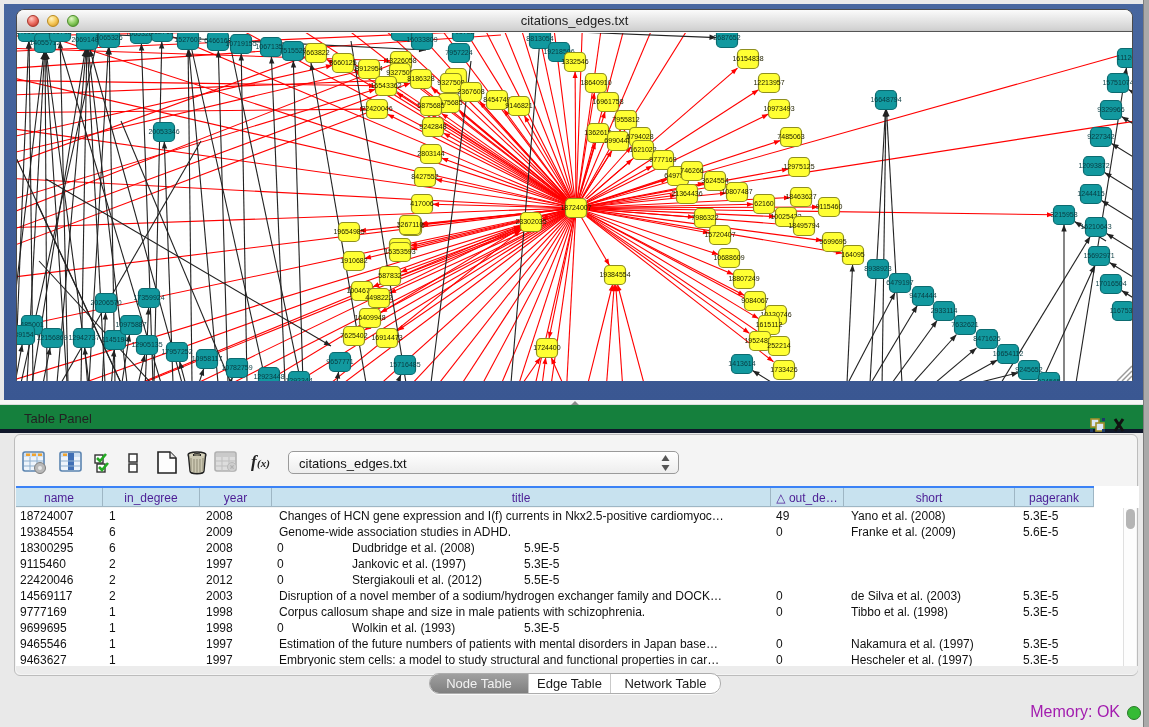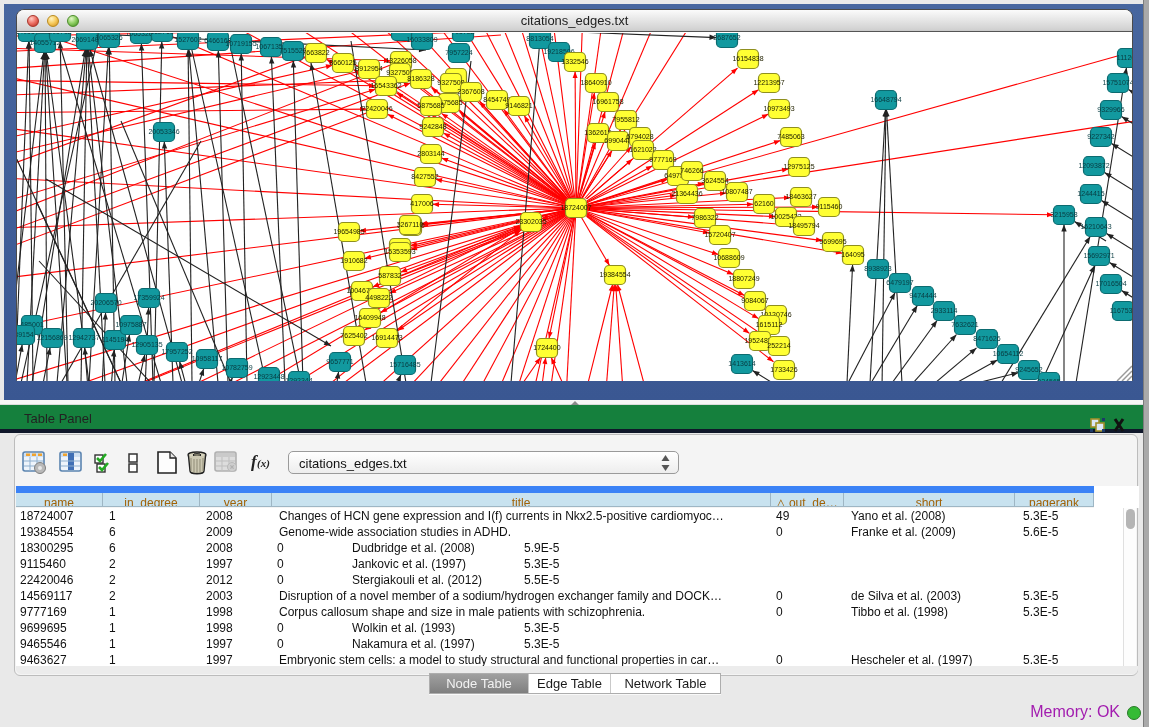--- a/index.html
+++ b/index.html
@@ -30,38 +30,38 @@
   background:#15803d;border-bottom:4px solid #0f172a}
 #tphead .t{position:absolute;left:24px;top:6px;font-size:13px;color:#222}
 #tpbox{position:absolute;left:14px;top:34px;width:1124px;height:242px;
   background:#f4f4f4;border:1px solid #bcbcbc;border-radius:6px}
 #toolbar{position:absolute;left:0;top:0;width:100%;height:46px}
 #combo{position:absolute;left:273px;top:16px;width:391px;height:23px;border:1px solid #9a9a9a;
   border-radius:5px;background:linear-gradient(#fff,#ededed);font-size:13px;color:#111}
 #combo .t{position:absolute;left:10px;top:4px}
 #combo .a{position:absolute;right:8px;top:3px}
 #thead{position:absolute;left:1px;top:51px;width:1078px;height:21px;background:#c8e2ef;
-  border-top:7px solid #3b82f6;border-bottom:1px solid #9eb6c4;display:flex;
-  font-size:12px;color:#a16207}
+  border-top:2px solid #3b82f6;border-bottom:1px solid #9eb6c4;display:flex;
+  font-size:12px;color:#4c1d95}
 #thead div{border-right:1px solid #9eb6c4;text-align:center;padding-top:3px;overflow:hidden;white-space:nowrap}
 #tbody{position:absolute;left:1px;top:73px;width:1108px;height:161px;background:#fff;
   overflow:hidden;font-size:12px;color:#111}
 .tr{display:flex;height:16px;line-height:16px;white-space:nowrap}
 .tr div{overflow:hidden}
 .c0{width:87px;padding-left:4px}.c1{width:97px;padding-left:6px}
 .c2{width:72px;padding-left:6px}.c3{width:499px;padding-left:7px}
 .c4{width:73px;padding-left:5px}.c5{width:171px;padding-left:7px}
 .c6{width:79px;padding-left:8px}
 #vsb{position:absolute;right:1px;top:73px;width:13px;height:161px;background:#fdfdfd;
   border-left:1px solid #e0e0e0}
 #vsb .th{position:absolute;left:2px;top:1px;width:9px;height:20px;border-radius:5px;background:#b5b5b5}
 #tbot{position:absolute;left:1px;bottom:1px;width:1122px;height:8px;background:#ececec;border-radius:0 0 5px 5px}
 
 #tabs{position:absolute;left:429px;top:273px;width:292px;height:21px;border:1px solid #adadad;
-  border-radius:0;background:#fff;display:flex;font-size:13px;overflow:hidden;
+  border-radius:10px;background:#fff;display:flex;font-size:13px;overflow:hidden;
   box-shadow:0 1px 0 rgba(255,255,255,.7)}
 #tabs div{padding-top:2px;text-align:center;color:#1a1a1a}
 #tabs .sel{background:linear-gradient(#a0a0a0,#7f7f7f);color:#f2f2f2;width:98px}
 #tabs .n{border-left:1px solid #c9c9c9;width:82px}
 #tabs .n2{border-left:1px solid #c9c9c9;width:110px}
 #status{position:absolute;right:2px;bottom:6px;font-size:16px;color:#a21caf}
 #status .dot{display:inline-block;width:14px;height:14px;border-radius:50%;
   background:#35bb35;border:1px solid #2a7a2a;vertical-align:-3px;margin-left:7px}
 
 #tpicons{position:absolute;right:14px;top:11px;height:16px}
@@ -887,20 +887,21 @@
             <div class="c1">1</div>
             <div class="c2">1998</div>
             <div class="c4">0</div>
             <div class="c5">Wolkin et al. (1993)</div>
             <div class="c6">5.3E-5</div>
           </div>
           <div class="tr">
             <div class="c0">9465546</div>
             <div class="c1">1</div>
             <div class="c2">1997</div>
+            <div class="c3">Estimation of the future numbers of patients with mental disorders in Japan base…</div>
             <div class="c4">0</div>
             <div class="c5">Nakamura et al. (1997)</div>
             <div class="c6">5.3E-5</div>
           </div>
           <div class="tr">
             <div class="c0">9463627</div>
             <div class="c1">1</div>
             <div class="c2">1997</div>
             <div class="c3">Embryonic stem cells: a model to study structural and functional properties in car…</div>
             <div class="c4">0</div>

